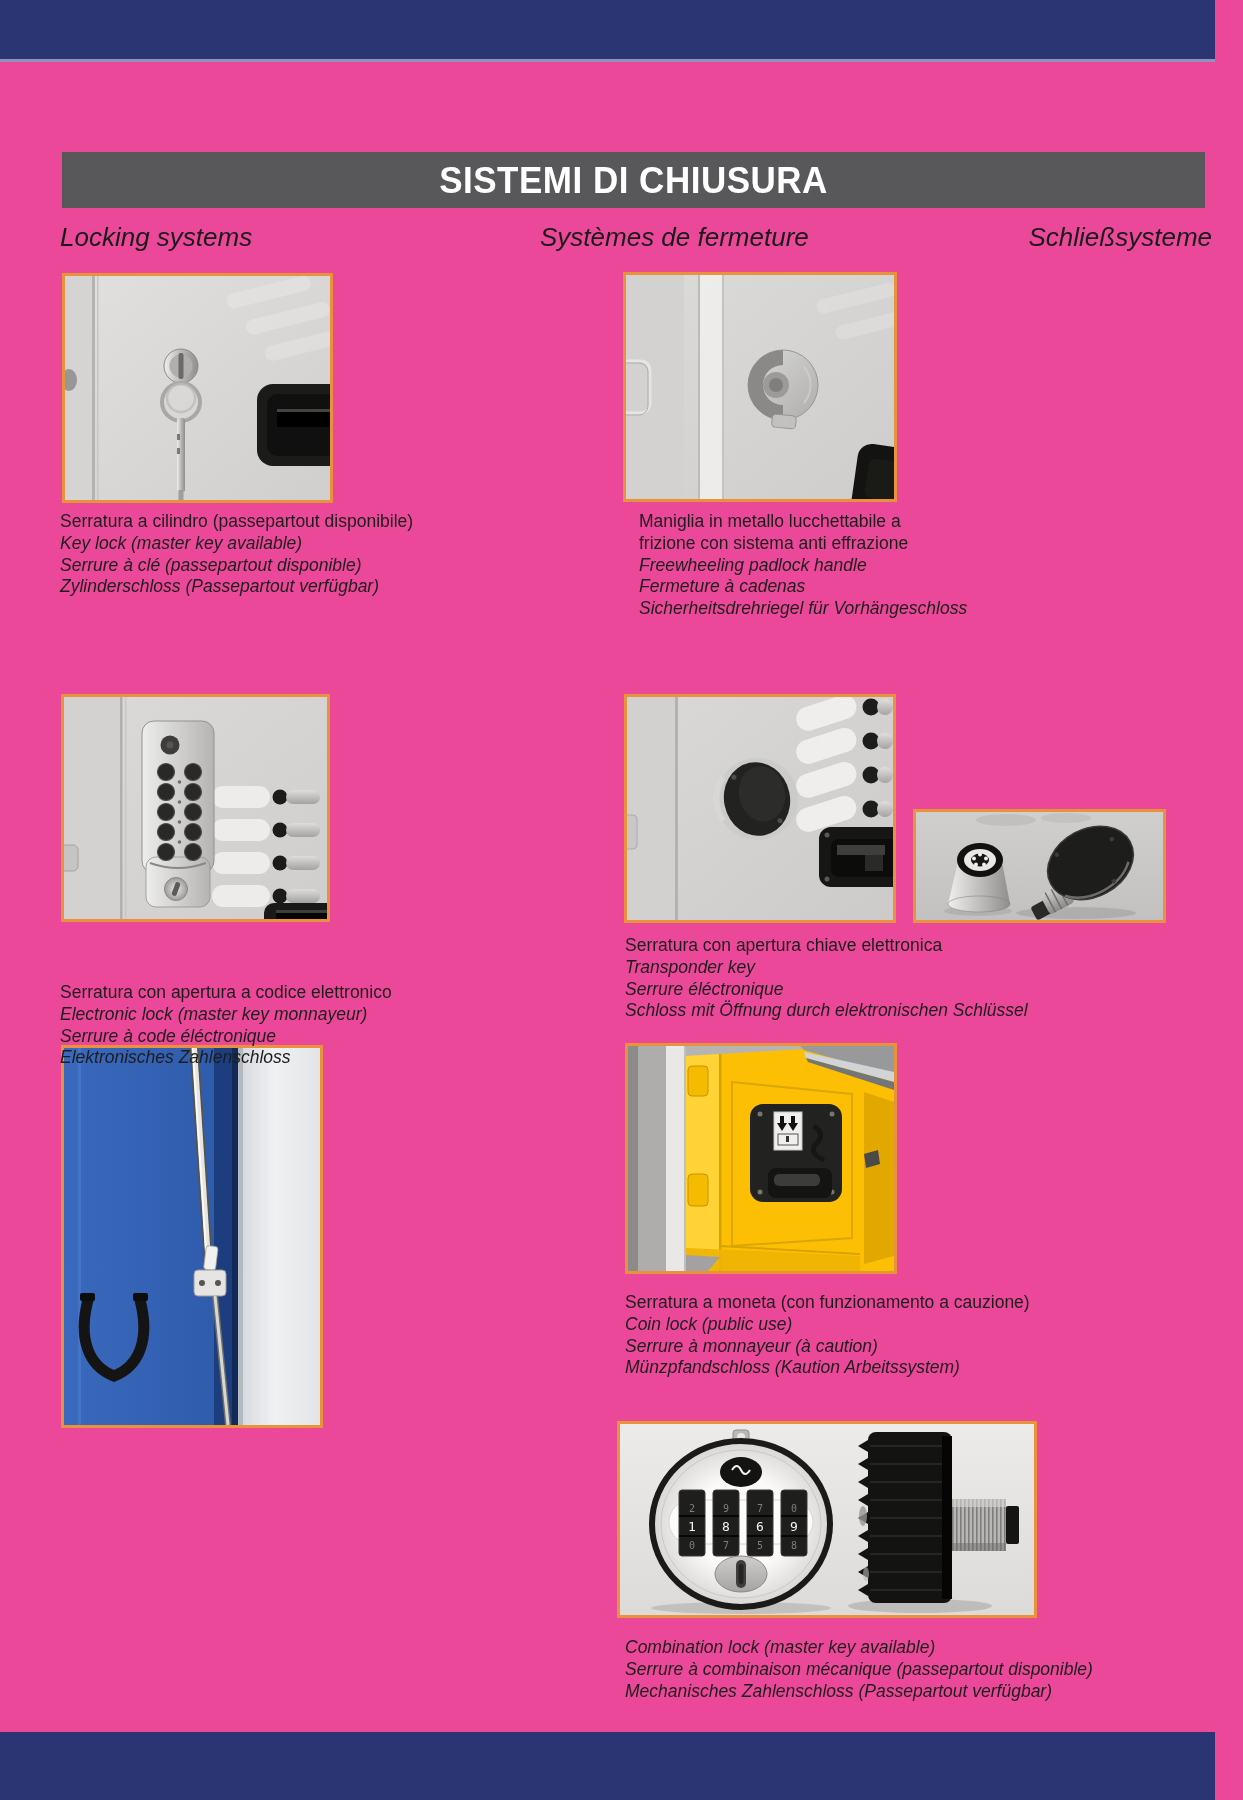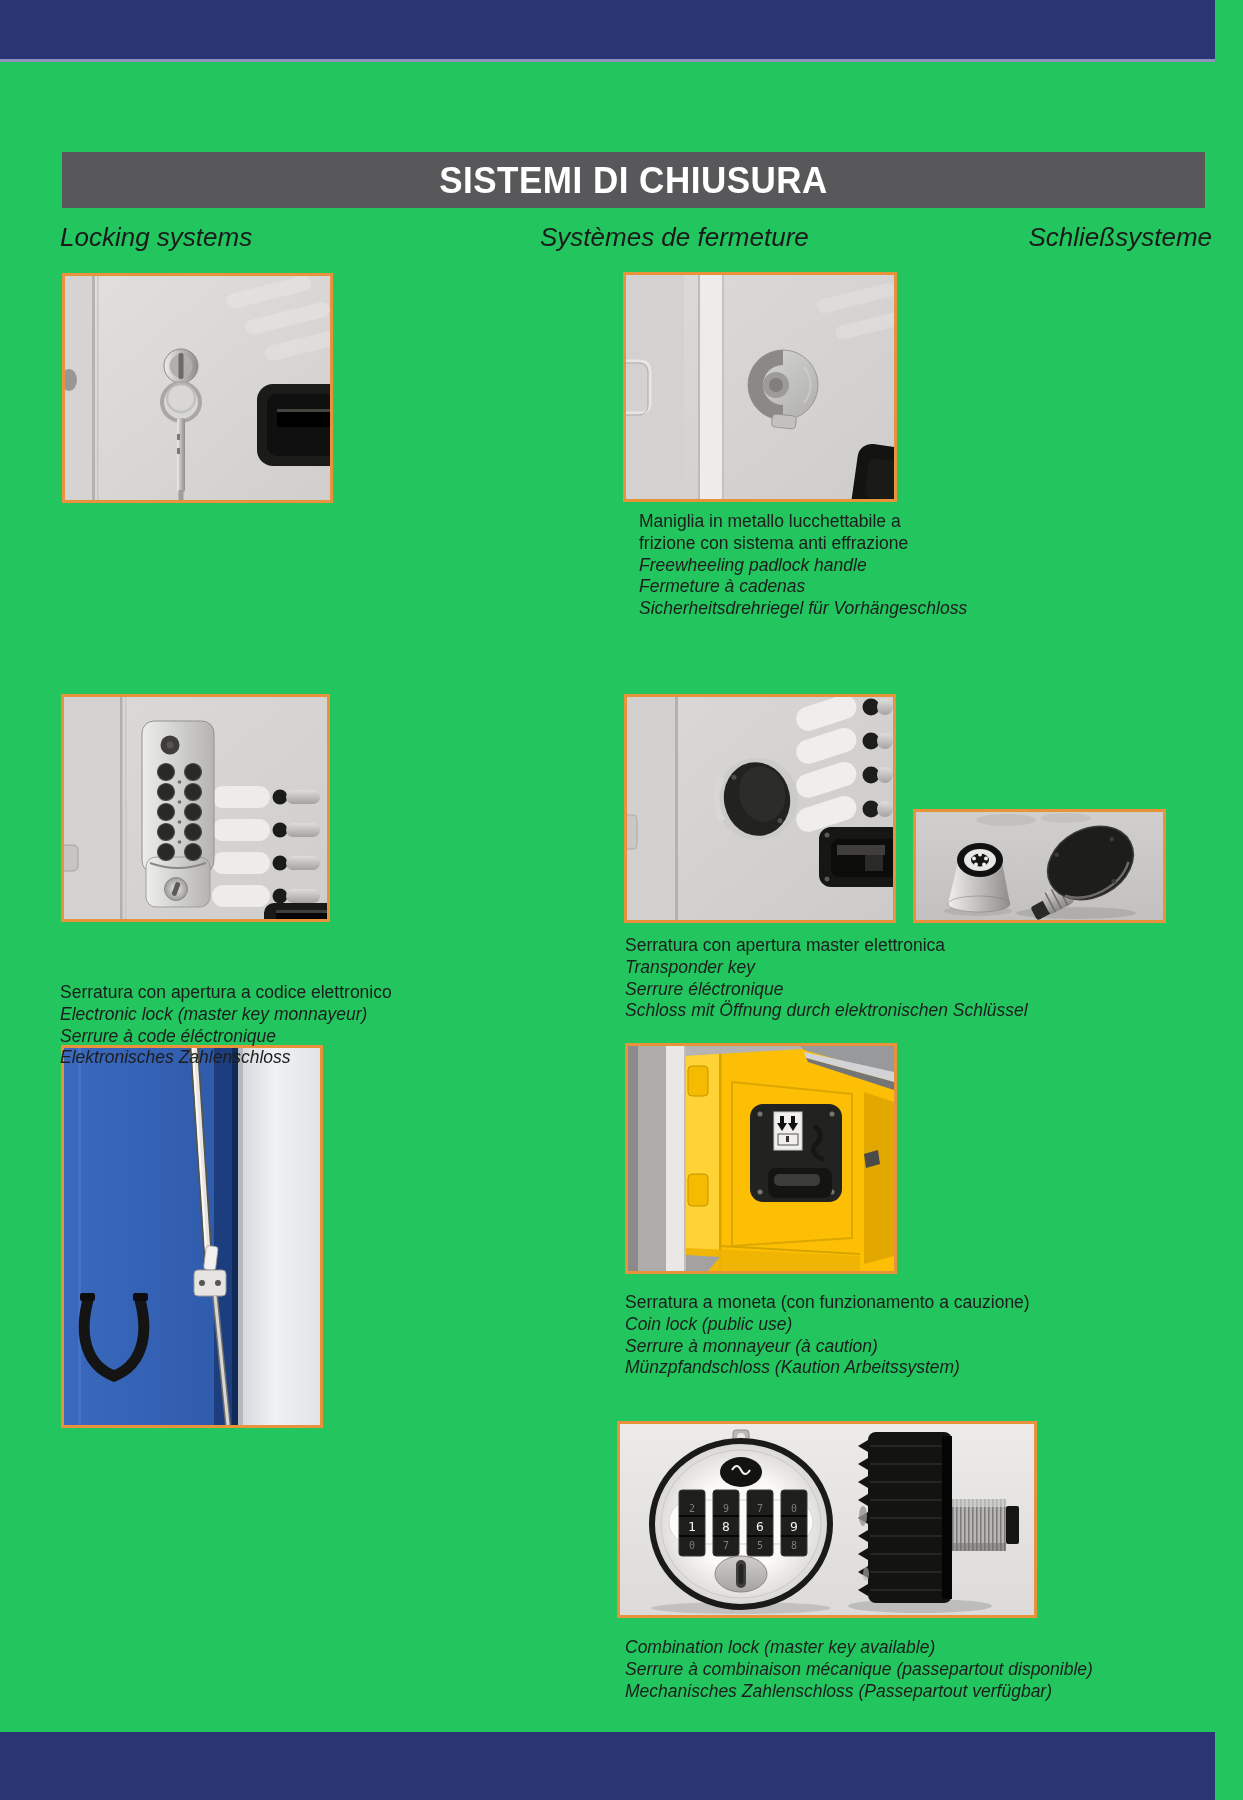--- a/index.html
+++ b/index.html
@@ -1,16 +1,16 @@
 <!DOCTYPE html>
 <html><head>
 <meta charset="utf-8">
 <style>
   html,body{margin:0;padding:0;background:#ffffff;}
-  .page{position:relative;width:1243px;height:1800px;background:#22c55e;overflow:hidden;
+  .page{position:relative;width:1243px;height:1800px;background:#ec4899;overflow:hidden;
         font-family:"Liberation Sans","DejaVu Sans",sans-serif;color:#1e1e1e;}
   .navbar{position:absolute;left:0;top:0;width:1215px;height:59px;background:#2b3573;
           border-bottom:3px solid #8d93bb;}
   .footbar{position:absolute;left:0;top:1732px;width:1215px;height:68px;background:#2b3573;}
   .titlebar{position:absolute;left:62px;top:152px;width:1143px;height:56px;background:#58585a;
             display:flex;align-items:center;justify-content:center;}
   .titlebar span{color:#ffffff;font-weight:800;font-size:35px;letter-spacing:0.5px;
                  transform:scaleY(1.05);white-space:nowrap;}
   .subtitle{position:absolute;top:222px;font-style:italic;font-size:26px;color:#1a1a1a;white-space:nowrap;}
   .sub-en{left:60px;}
@@ -458,38 +458,44 @@
         <ellipse cx="243" cy="92" rx="4" ry="10" fill="#969593" opacity="0.8"></ellipse>
         <ellipse cx="246" cy="150" rx="3" ry="7" fill="#b9b8b6" opacity="0.6"></ellipse>
         <rect x="332" y="75" width="54" height="52" fill="url(#p8th)"></rect>
         <rect x="332" y="75" width="54" height="8" fill="#d9d8d6" opacity="0.6"></rect>
         <rect x="332" y="119" width="54" height="8" fill="#6f6e6c" opacity="0.5"></rect>
         <rect x="386" y="82" width="13" height="38" rx="2" fill="#151513"></rect>
       </g>
     </svg>
   </div>
 
+  <div class="caption" style="left:60px;top:511px;">
+    <span class="cl">Serratura a cilindro (passepartout disponibile)</span>
+    <span class="cl it">Key lock (master key available)</span>
+    <span class="cl it">Serrure à clé (passepartout disponible)</span>
+    <span class="cl it">Zylinderschloss (Passepartout verfügbar)</span>
+  </div>
 
   <div class="caption" style="left:625px;top:511px;margin-left:14px;">
     <span class="cl">Maniglia in metallo lucchettabile a</span>
     <span class="cl">frizione con sistema anti effrazione</span>
     <span class="cl it">Freewheeling padlock handle</span>
     <span class="cl it">Fermeture à cadenas</span>
     <span class="cl it">Sicherheitsdrehriegel für Vorhängeschloss</span>
   </div>
 
   <div class="caption" style="left:60px;top:935px;margin-top:47px;">
     <span class="cl">Serratura con apertura a codice elettronico</span>
     <span class="cl it">Electronic lock (master key monnayeur)</span>
     <span class="cl it">Serrure à code éléctronique</span>
     <span class="cl it">Elektronisches Zahlenschloss</span>
   </div>
 
   <div class="caption" style="left:625px;top:935px;">
-    <span class="cl">Serratura con apertura master elettronica</span>
+    <span class="cl">Serratura con apertura chiave elettronica</span>
     <span class="cl it">Transponder key</span>
     <span class="cl it">Serrure éléctronique</span>
     <span class="cl it">Schloss mit Öffnung durch elektronischen Schlüssel</span>
   </div>
 
   <div class="caption" style="left:625px;top:1292px;">
     <span class="cl">Serratura a moneta (con funzionamento a cauzione)</span>
     <span class="cl it">Coin lock (public use)</span>
     <span class="cl it">Serrure à monnayeur (à  caution)</span>
     <span class="cl it">Münzpfandschloss (Kaution Arbeitssystem)</span>

